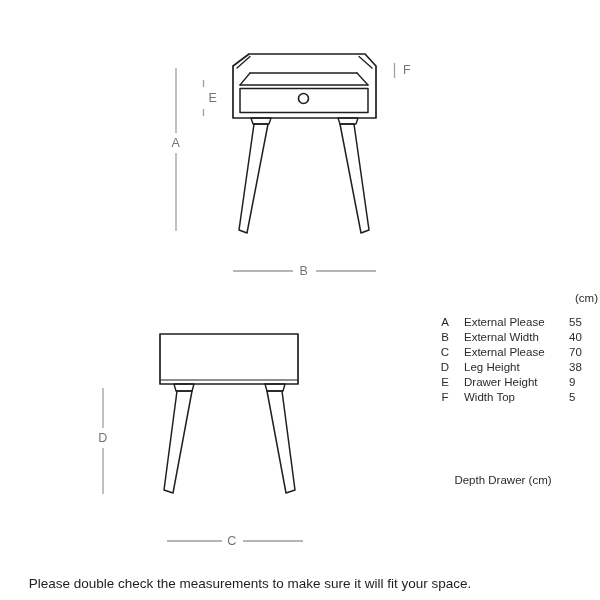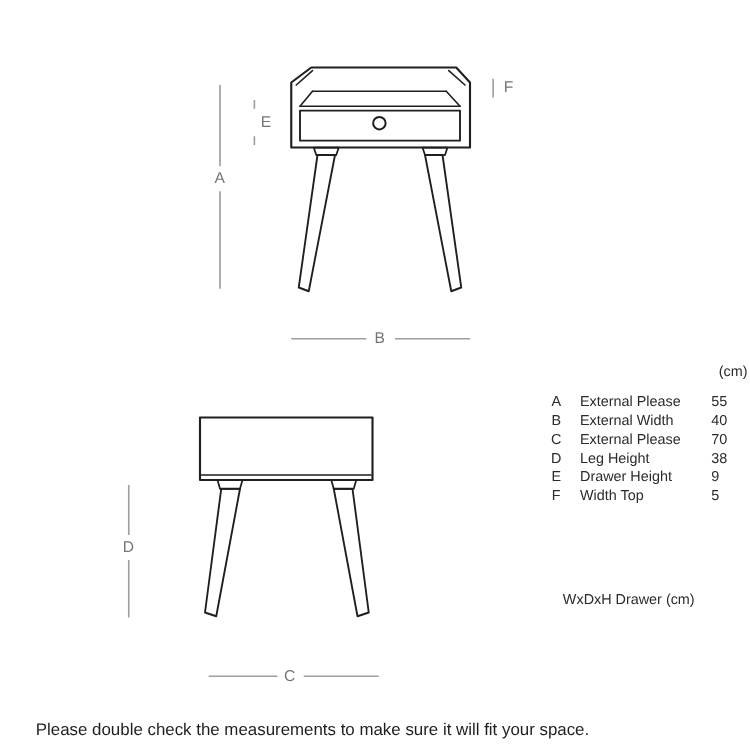--- a/index.html
+++ b/index.html
@@ -129,18 +129,18 @@
       <span class="spec-value">9</span>
     </div>
     <div class="spec-row">
       <span class="spec-key">F</span>
       <span class="spec-name">Width Top</span>
       <span class="spec-value">5</span>
     </div>
   </div>
 
   <div class="inside-drawer">
-    <div>WxDxH Drawer (cm)</div>
+    <div>Depth Drawer (cm)</div>
   </div>
 
   <div class="footer-note">Please double check the measurements to make sure it will fit your space.</div>
 
 </div>
 
 </body></html>

